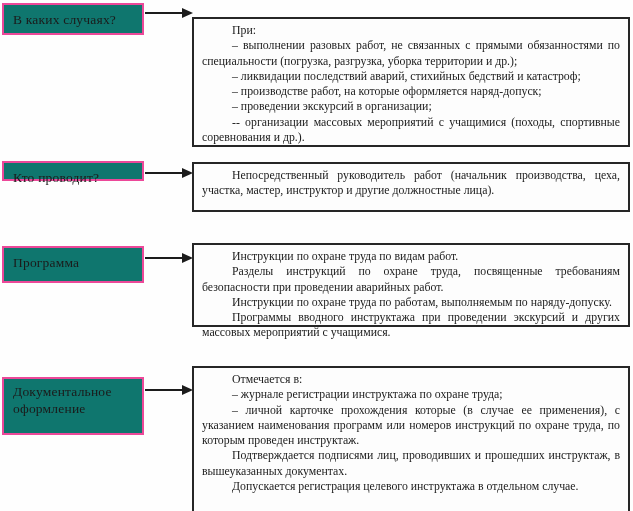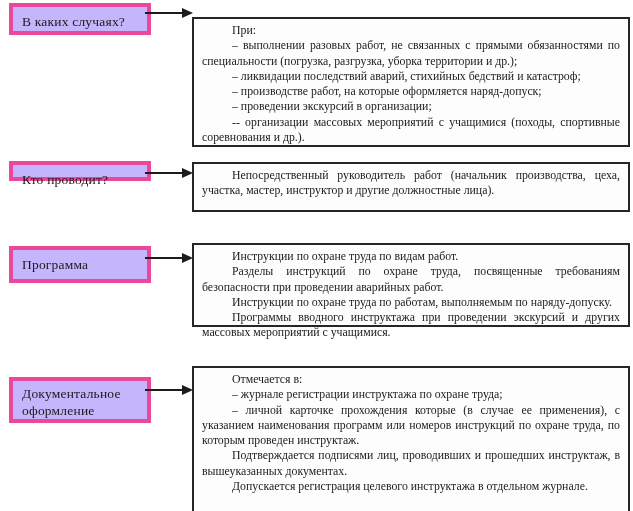--- a/index.html
+++ b/index.html
@@ -10,24 +10,24 @@
   .canvas {
     position: relative;
     width: 633px;
     height: 511px;
     background: #fefefe;
     color: #1b1b1b;
     overflow: hidden;
   }
   .lbox {
     position: absolute;
-    left: 9px;
+    left: 2px;
     width: 142px;
-    border: 4px solid #ec4899;
-    background: #c4b5fd;
+    border: 2px solid #ec4899;
+    background: #0f766e;
     font-size: 13.5px;
     line-height: 17px;
     padding: 6px 6px 2px 9px;
     letter-spacing: 0.2px;
   }
   .rbox {
     position: absolute;
     left: 192px;
     width: 438px;
     border: 2px solid #262626;
@@ -53,21 +53,21 @@
     width: 0;
     height: 0;
     border-left: 11px solid #1c1c1c;
     border-top: 5px solid transparent;
     border-bottom: 5px solid transparent;
   }
   
   .lbox.r1 { top: 3px;   height: 32px; }
   .lbox.r2 { top: 161px; height: 20px; }
   .lbox.r3 { top: 246px; height: 37px; }
-  .lbox.r4 { top: 377px; height: 46px; padding-top: 4px; }
+  .lbox.r4 { top: 377px; height: 58px; padding-top: 4px; }
   .rbox.r1 { top: 1px;   height: 130px; margin-top: 16px; }
   .rbox.r2 { top: 162px; height: 50px; }
   .rbox.r3 { top: 243px; height: 84px; }
   .rbox.r4 { top: 366px; height: 156px; }
   .arrow.r1 { top: 12px; }
   .arrow.r2 { top: 172px; }
   .arrow.r3 { top: 257px; }
   .arrow.r4 { top: 389px; }
 </style>
 </head>
@@ -109,16 +109,16 @@
 
   <div class="lbox r4">
     <span>Документальное оформление</span>
   </div>
   <div class="arrow r4"></div>
   <div class="rbox r4">
       <p>Отмечается в:</p>
       <p>– журнале регистрации инструктажа по охране труда;</p>
       <p>– личной карточке прохождения которые (в случае ее применения), с указанием наименования программ или номеров инструкций по охране труда, по которым проведен инструктаж.</p>
       <p>Подтверждается подписями лиц, проводивших и прошедших инструктаж, в вышеуказанных документах.</p>
-      <p>Допускается регистрация целевого инструктажа в отдельном журнале.</p>
+      <p>Допускается регистрация целевого инструктажа в отдельном случае.</p>
     </div>
 
 </div>
 
 </body></html>

